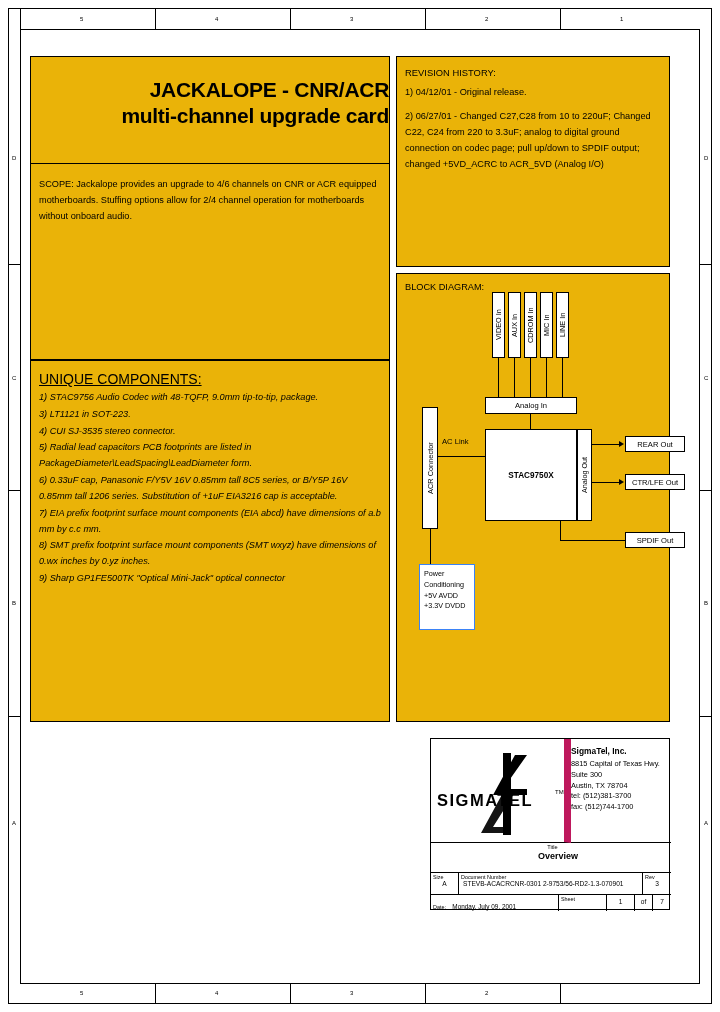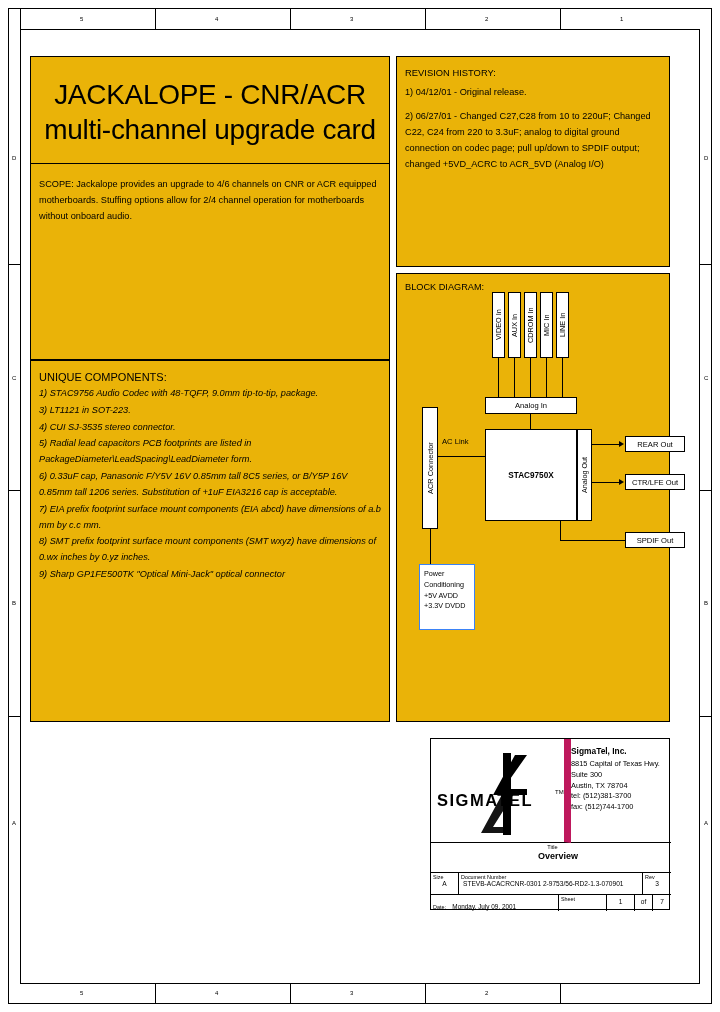--- a/index.html
+++ b/index.html
@@ -56,43 +56,44 @@
     position: absolute;
     border: 1px solid #000;
     box-sizing: border-box;
     background: #fff;
   }
   
   #title-main {
     left: 30px; top: 56px; width: 360px; height: 108px;
   }
   .main-title {
-    text-align: center;
-    font-size: 28px;
-    font-weight: normal;
+    text-align: right;
+    font-size: 21px;
+    font-weight: bold;
     line-height: 1.25;
     padding-top: 20px;
     letter-spacing: -0.3px;
   }
   #scope-box {
     left: 30px; top: 164px; width: 360px; height: 196px;
     border-top: none;
   }
   .scope-text {
     font-size: 9.2px;
     line-height: 1.75;
     padding: 12px 10px 0 8px;
   }
   #unique-box {
     left: 30px; top: 360px; width: 360px; height: 362px;
     border-top: 1px solid #000;
   }
   .unique-head {
-    font-size: 11px;
+    font-size: 14px;
     padding: 10px 8px 3px 8px;
+    text-decoration: underline;
   }
   .unique-list {
     font-size: 9.2px;
     line-height: 1.72;
     padding: 0 8px 0 8px;
   }
   .unique-list div { margin-bottom: 1px; font-style: italic; }
   
   #rev-box {
     left: 396px; top: 56px; width: 274px; height: 211px;

